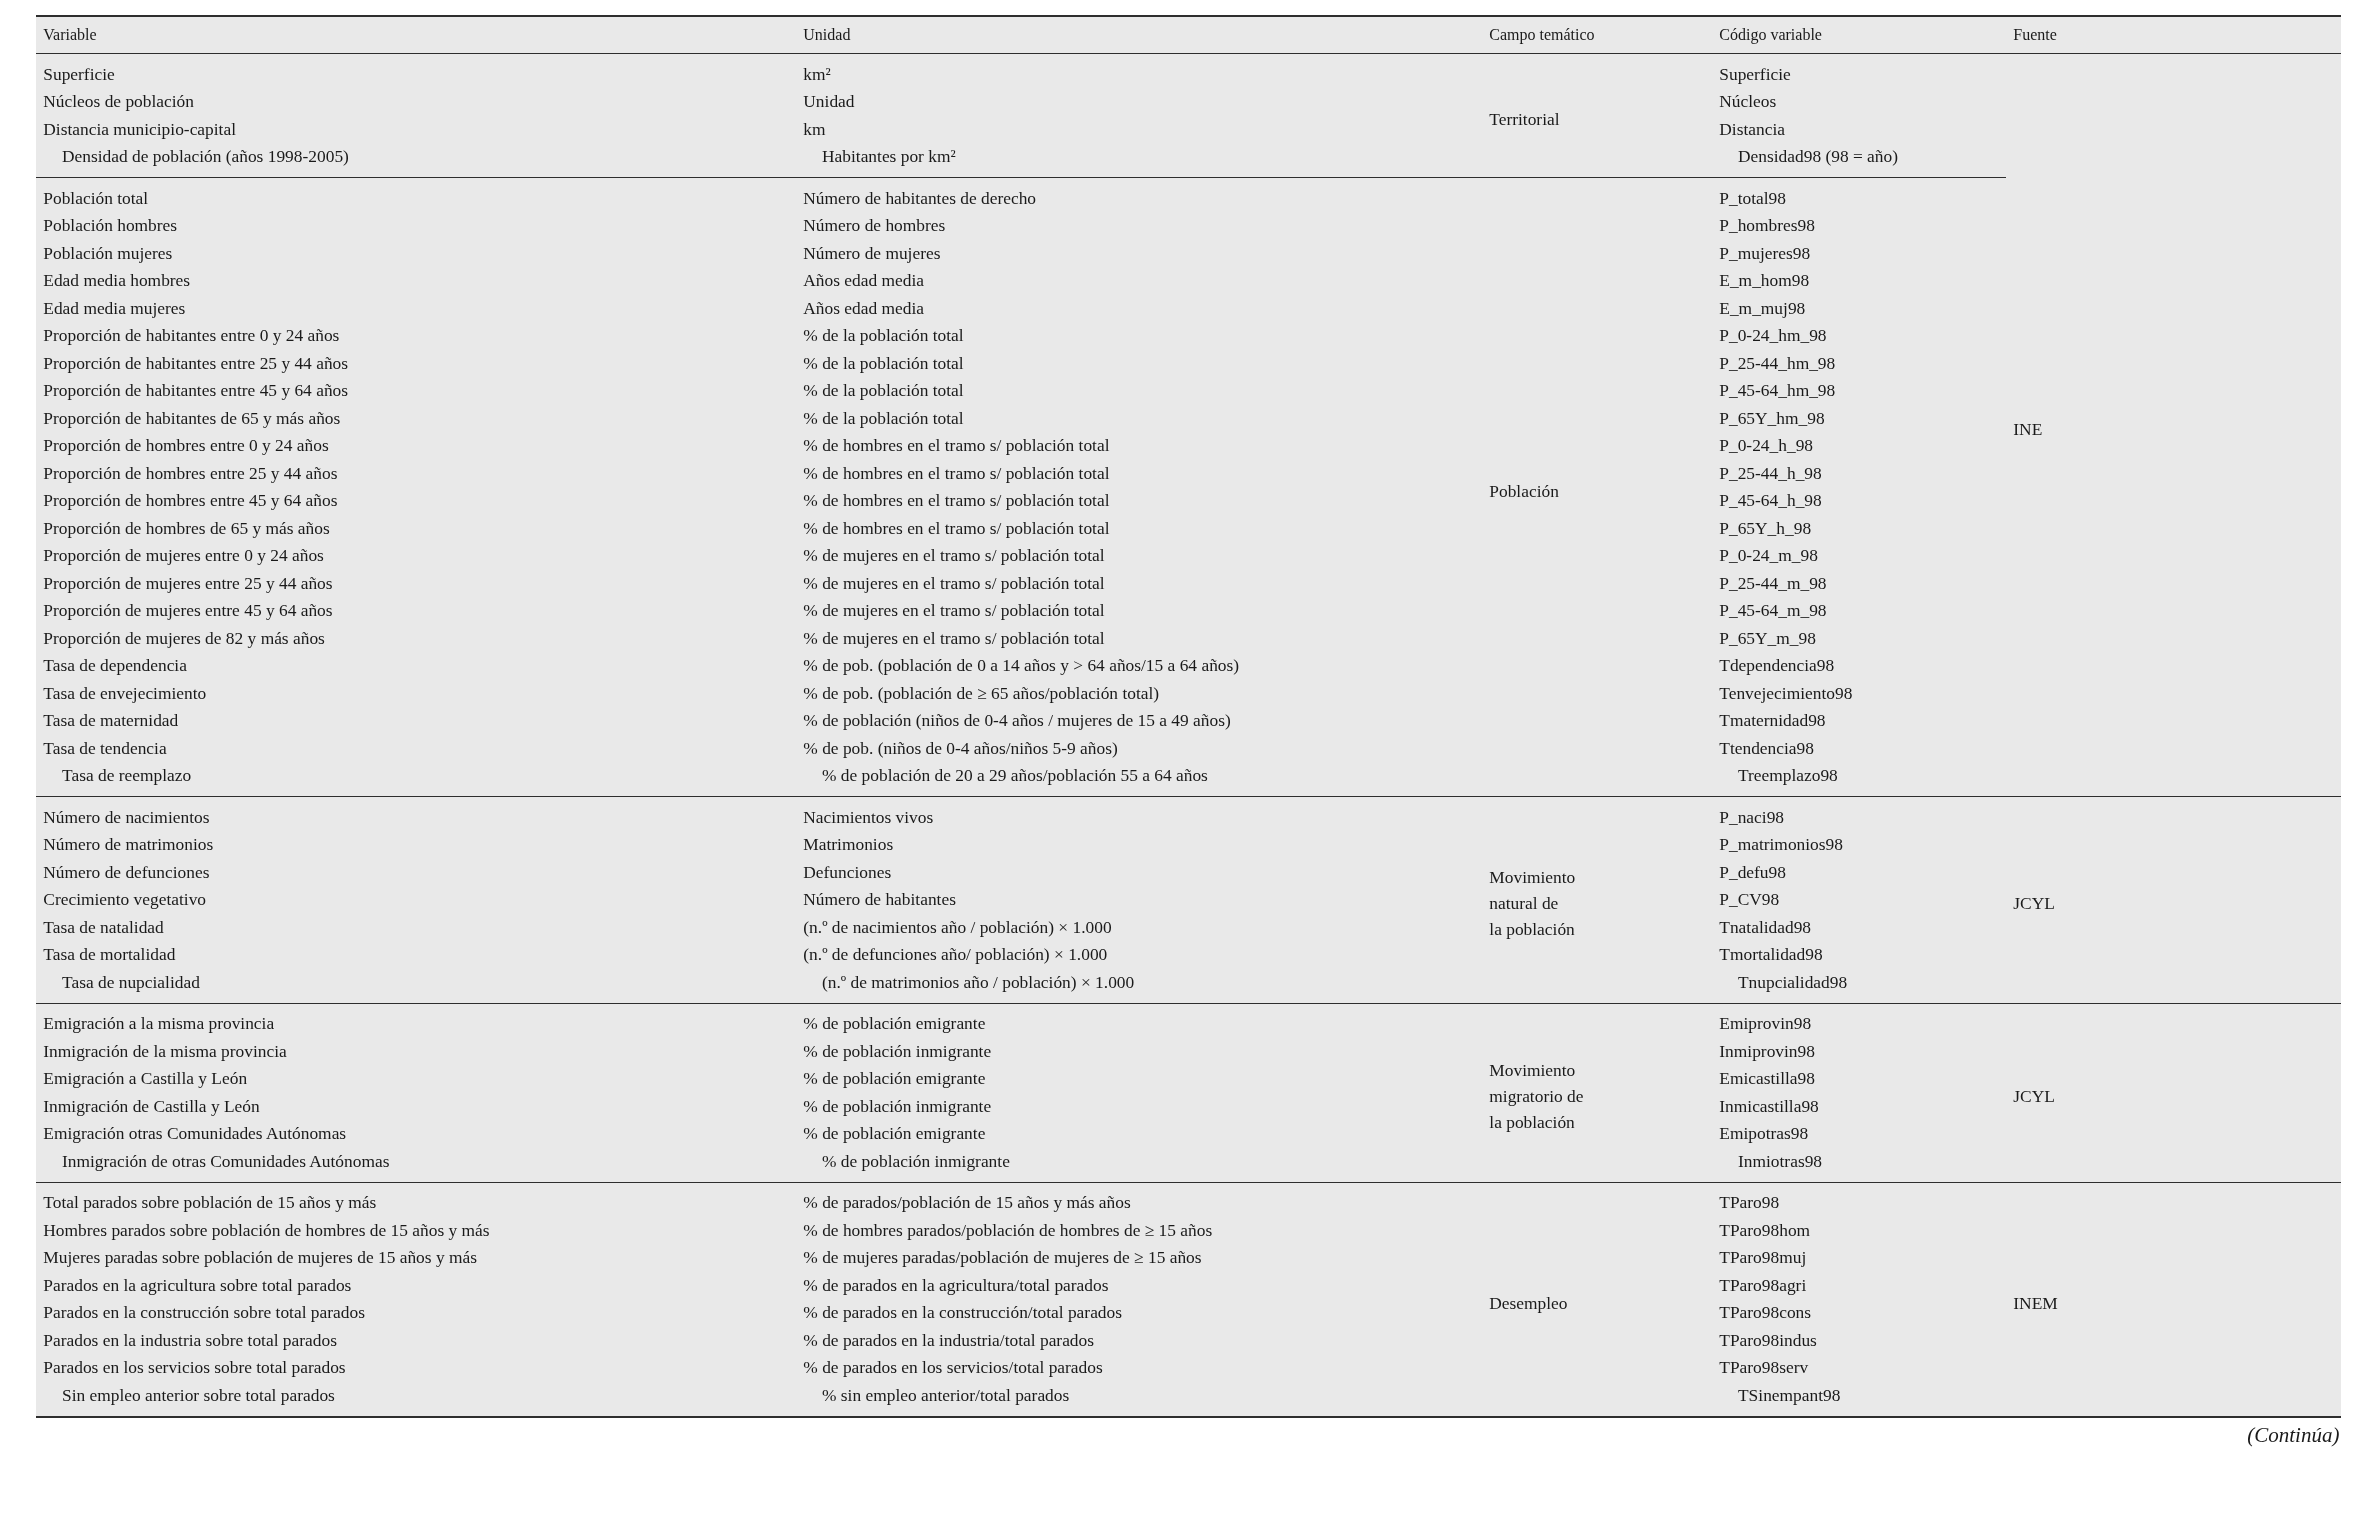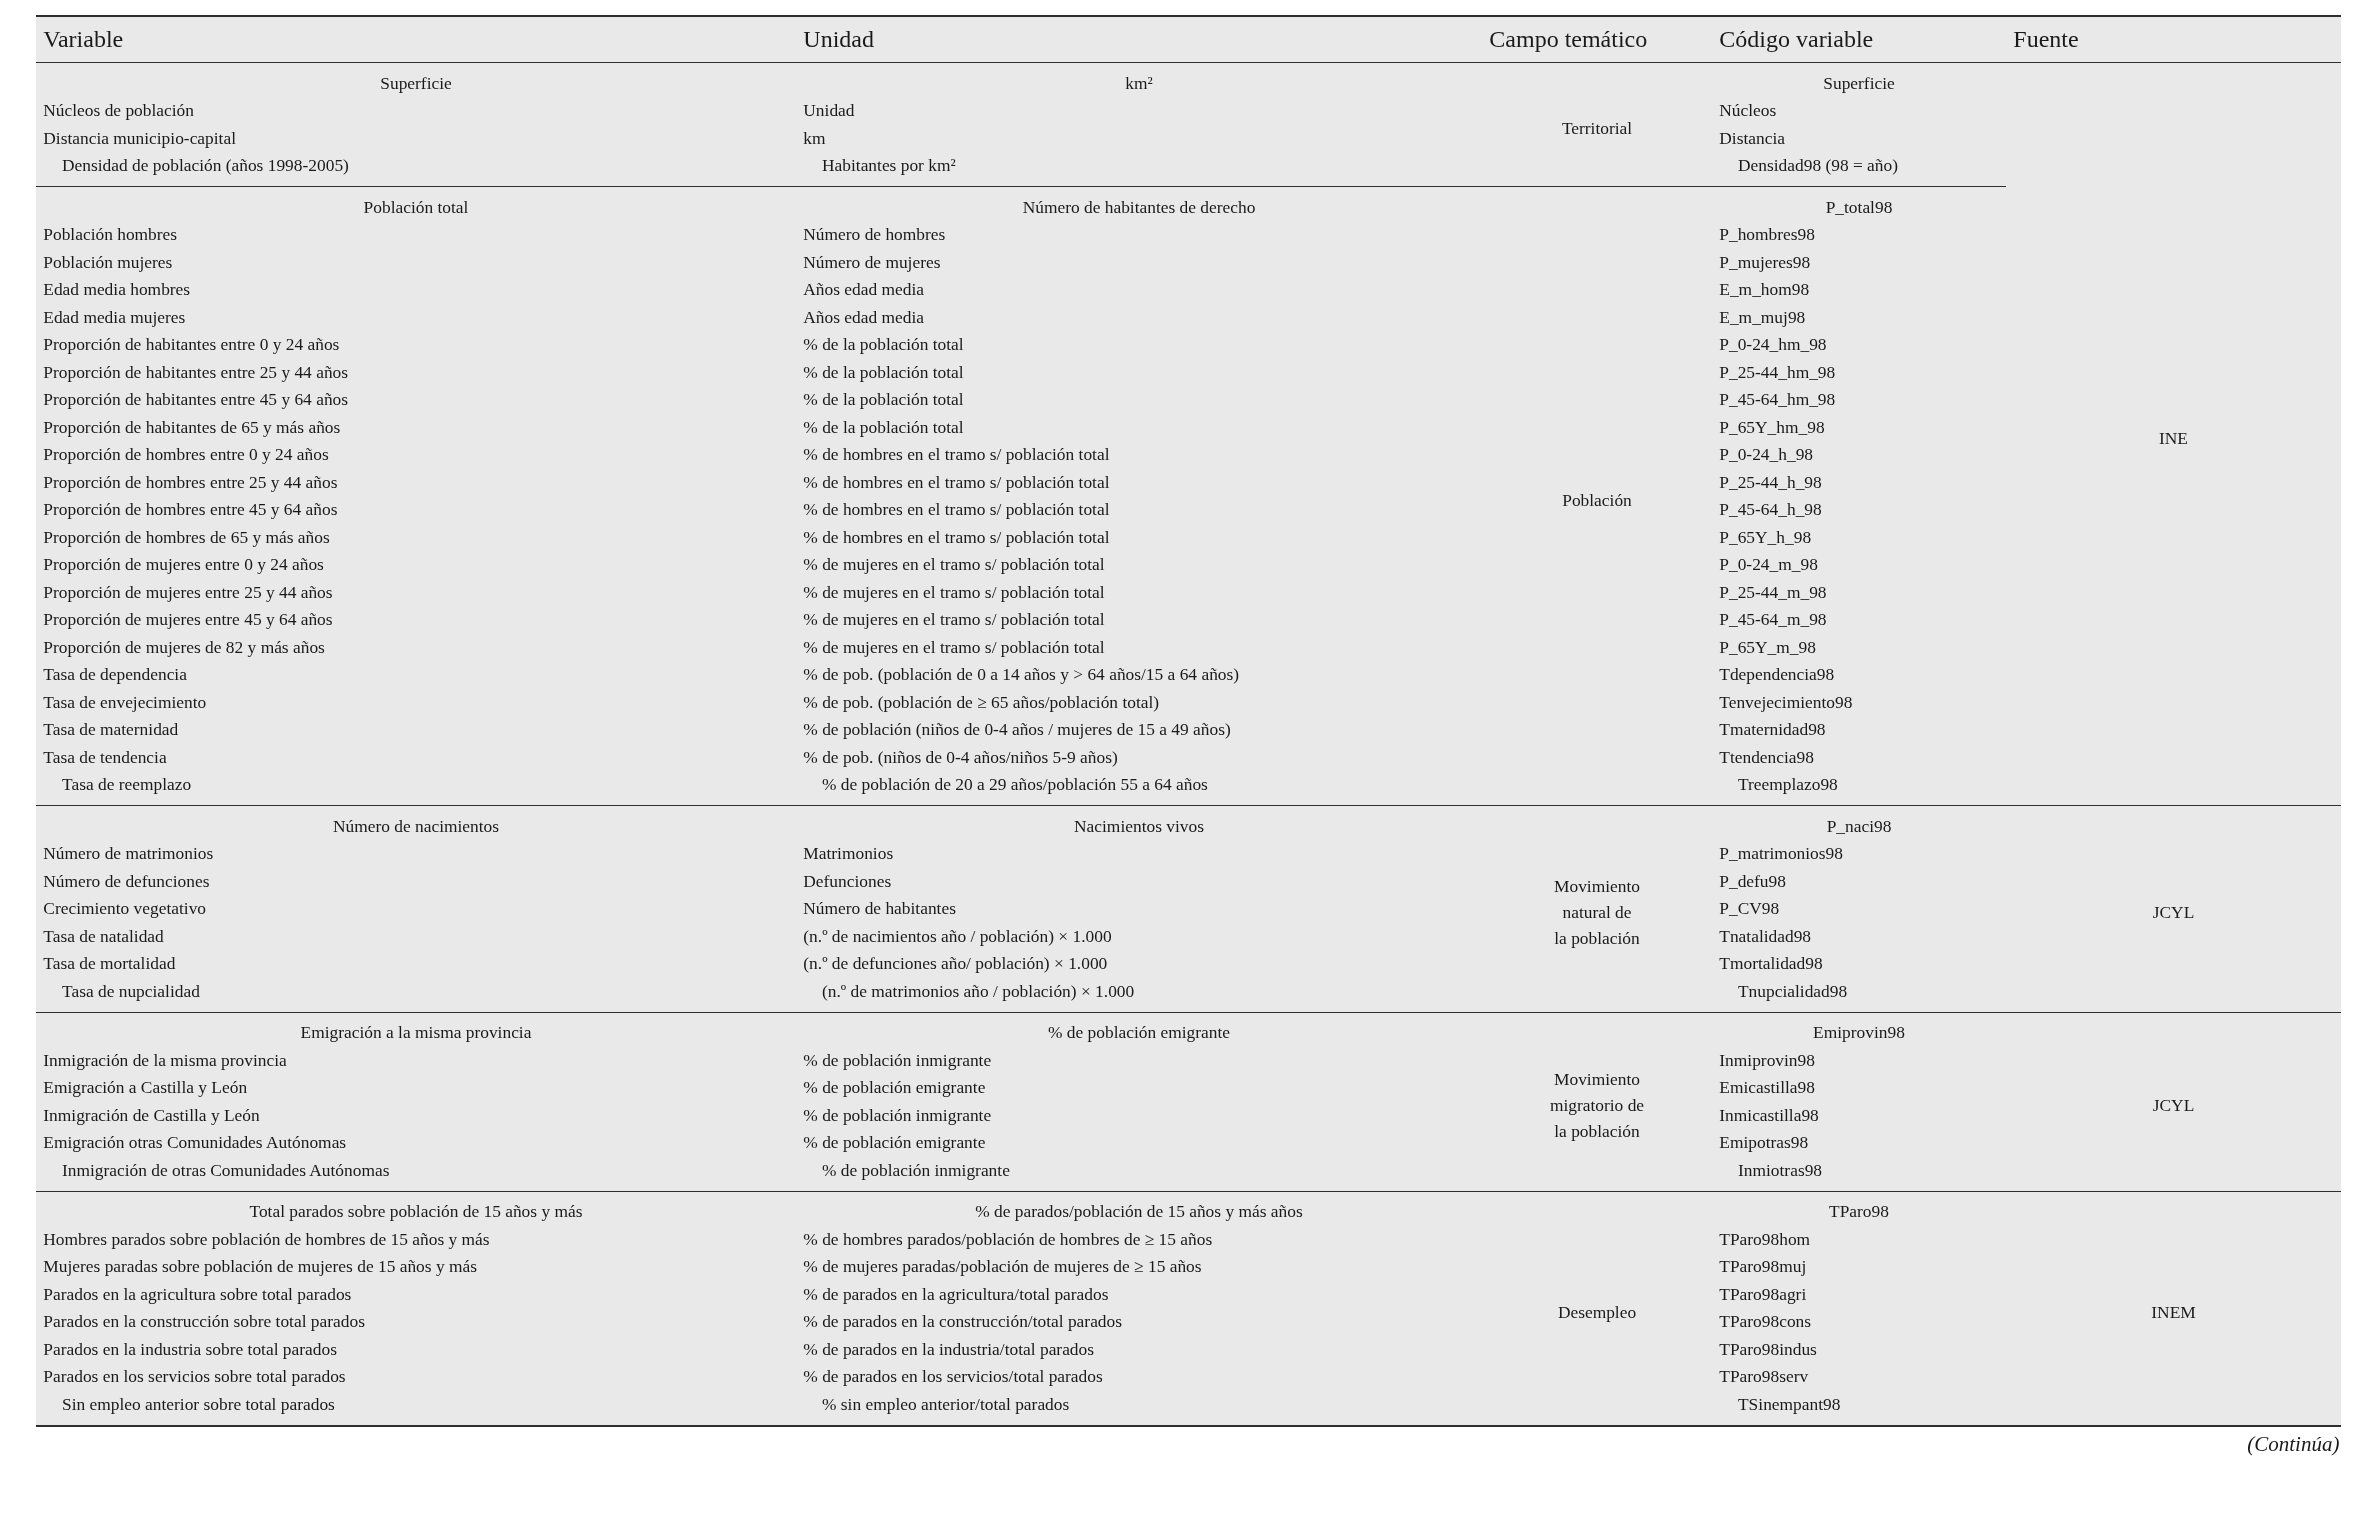--- a/index.html
+++ b/index.html
@@ -33,33 +33,33 @@
     table-layout: fixed;
   }
   col.c-variable { width: 760px; }
   col.c-unidad   { width: 686px; }
   col.c-campo    { width: 230px; }
   col.c-codigo   { width: 294px; }
   col.c-fuente   { width: auto;  }
   thead th {
     font-weight: normal;
     text-align: left;
-    font-size: 24px;
+    font-size: 16px;
     padding: 9.7px 7.3px 9px 7.3px;
     border-bottom: 1.6px solid #2e2e2e;
     white-space: nowrap;
   }
   tbody td {
     padding: 0 7.3px;
     line-height: 27.5px;
     vertical-align: top;
     white-space: nowrap;
     overflow: hidden;
   }
-  tr.sec-first td { border-top: 1.6px solid #2e2e2e; padding-top: 6.5px; text-align: center; }
+  tr.sec-first td { border-top: 1.6px solid #2e2e2e; padding-top: 6.5px; }
   tr.sec-last  td { padding-bottom: 6.5px; padding-left: 26px; }
   td.campo-cell, td.fuente-cell {
     vertical-align: middle;
     white-space: pre-line;
     line-height: 26px;
   }
   .continua {
     text-align: right;
     font-style: italic;
     font-size: 21px;

